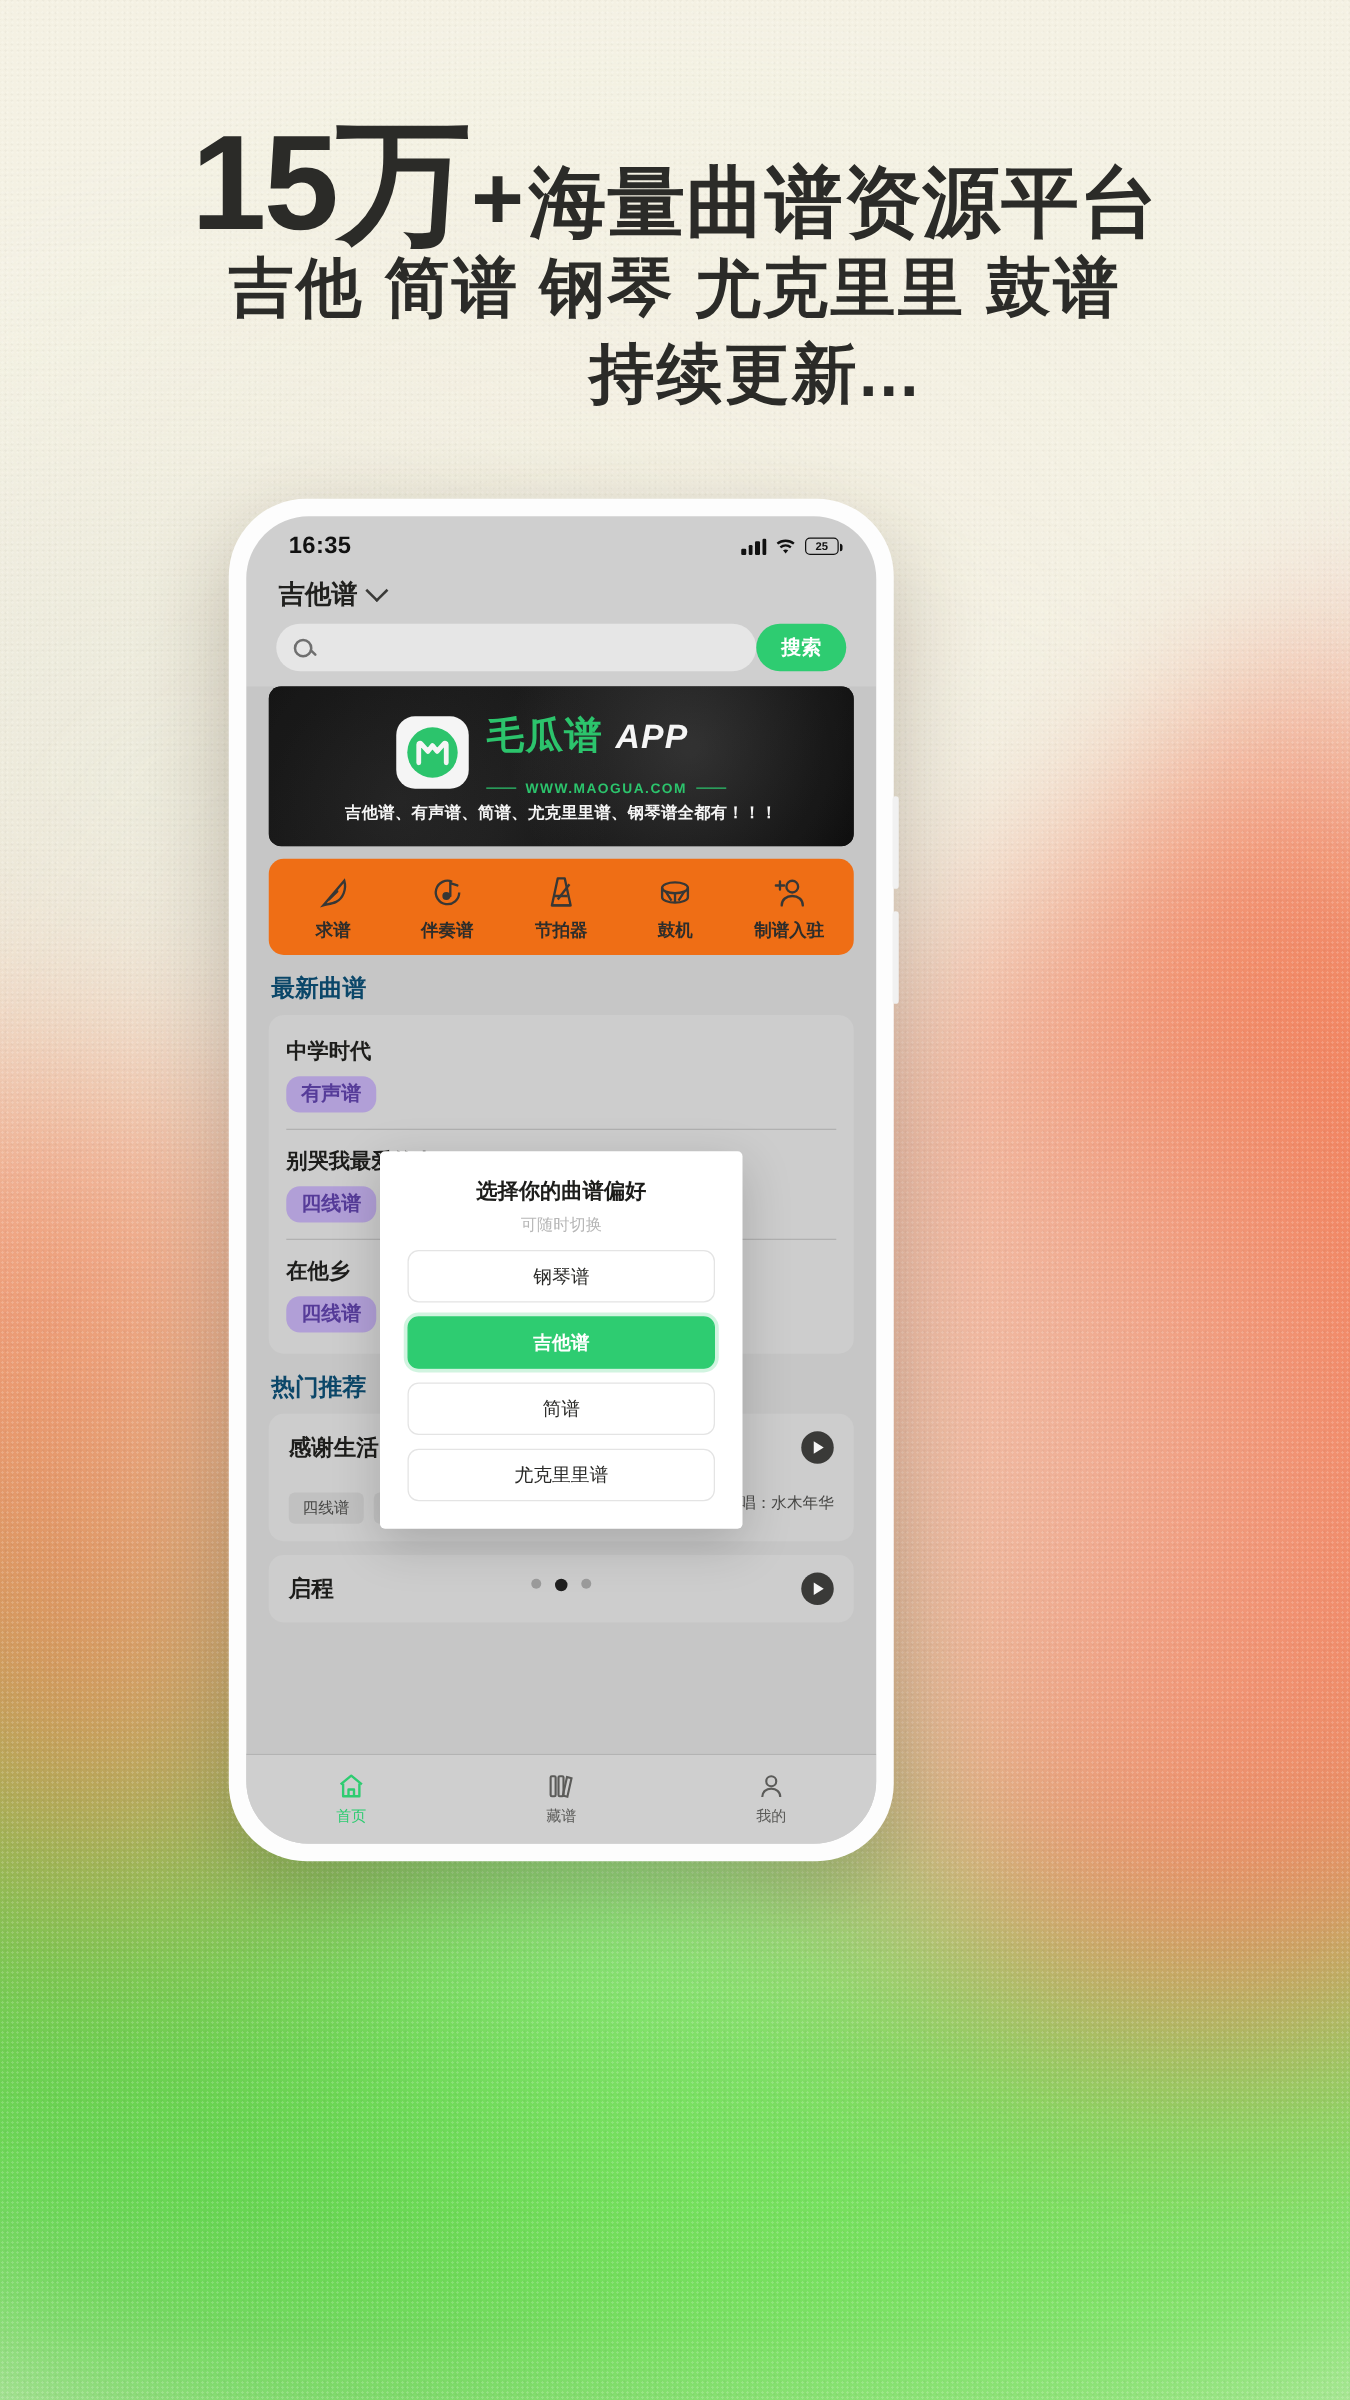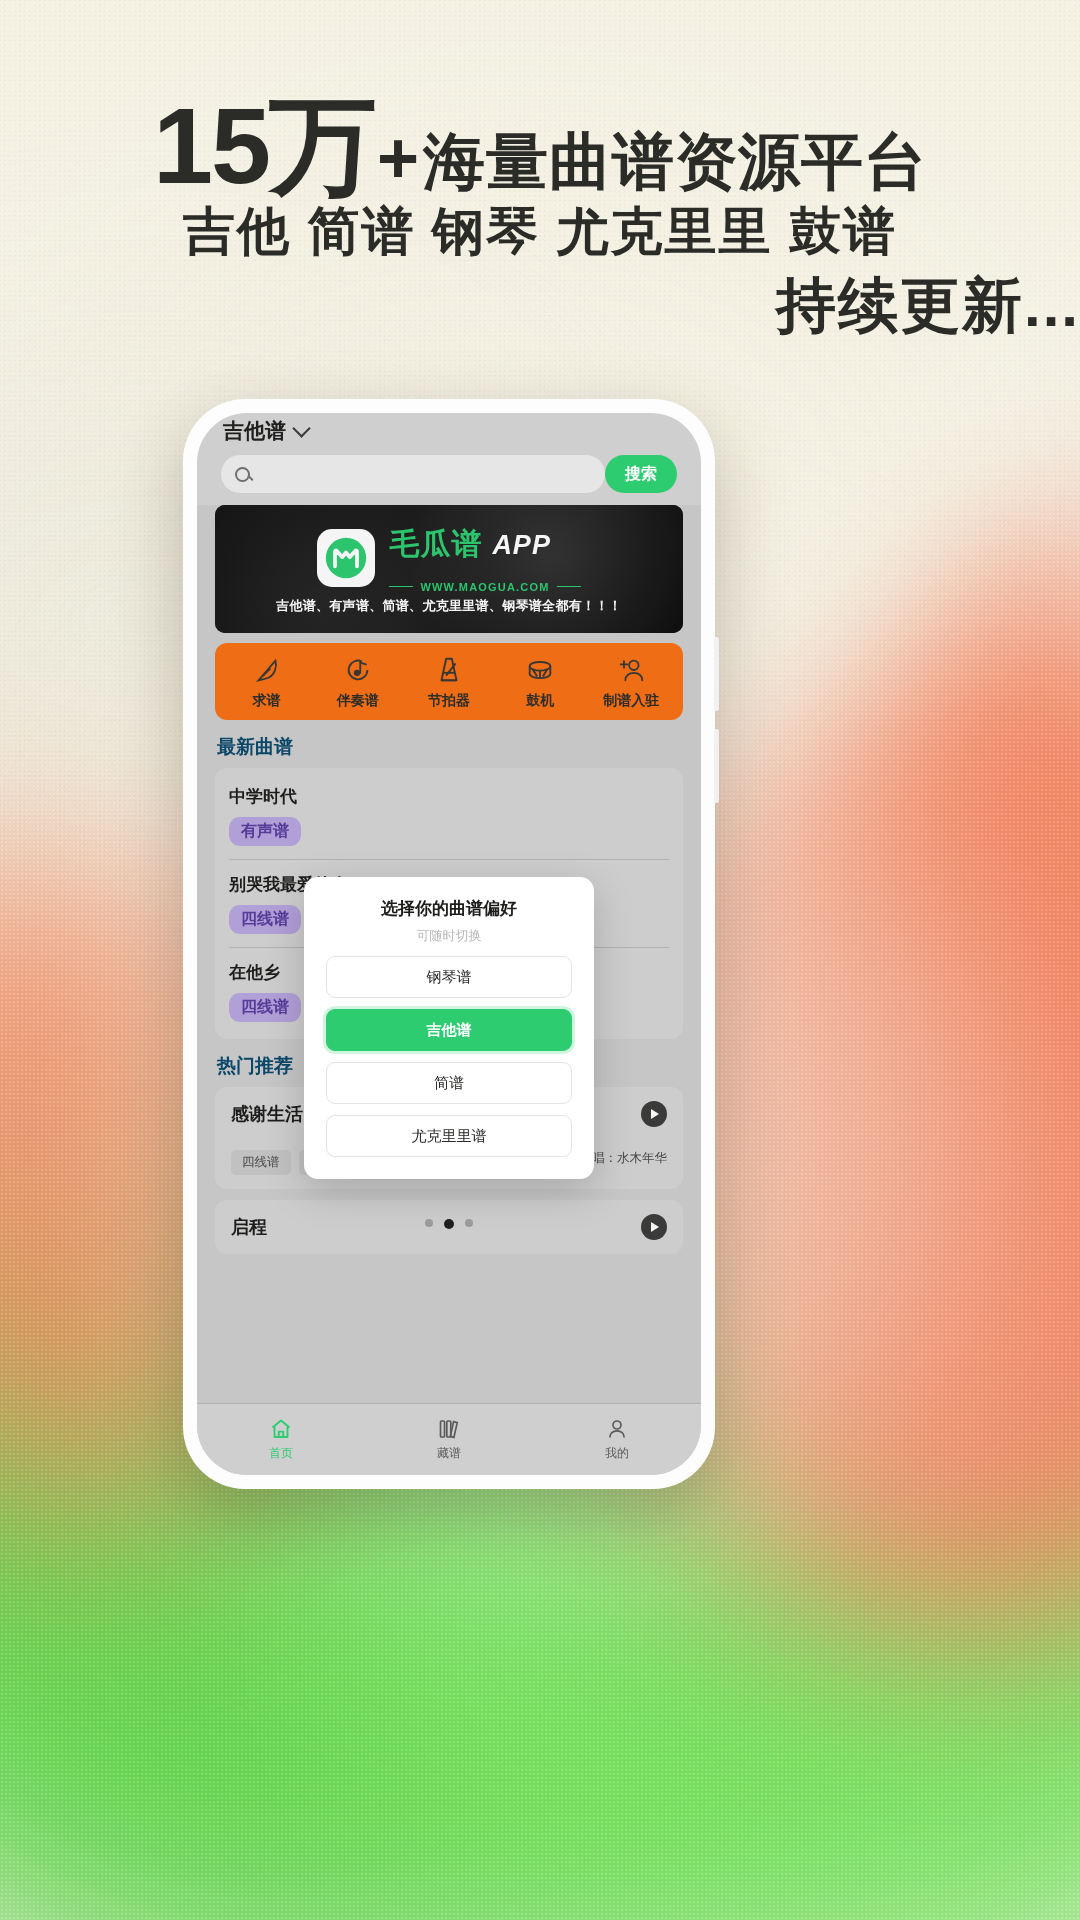--- a/index.html
+++ b/index.html
@@ -31,21 +31,21 @@
     background-position:0 0, 2px 3px;
   }
 
   
   #headline { position:absolute; left:0; top:0; width:1080px; padding:92px 0 0 0; text-align:center; }
   .hl-row1 { display:flex; align-items:baseline; justify-content:center; color:#2b2b28; white-space:nowrap; }
   .hl-num  { font-size:108px; font-weight:800; letter-spacing:-2px; line-height:1; }
   .hl-plus { font-size:72px; font-weight:700; line-height:1; margin:0 4px 0 2px; }
   .hl-sub  { font-size:62px; font-weight:800; line-height:1; letter-spacing:1px;margin-top:20px; }
   .hl-row2 { font-size:52px; font-weight:800; color:#2b2b28; letter-spacing:2px; line-height:1.22; }
-  .hl-row3 { margin-top:6px; font-size:60px; font-weight:800; color:#2b2b28; letter-spacing:2px; line-height:1.22; text-align:right; padding-left:128px;}
+  .hl-row3 { margin-top:6px; font-size:52px; font-weight:800; color:#2b2b28; letter-spacing:2px; line-height:1.22; text-align:center; padding-left:128px;}
 
   
   #phone {
     position:absolute; left:183px; top:399px; width:532px; height:1090px;
     background:#fdfdfd; border-radius:62px;
     box-shadow:0 26px 70px rgba(60,40,20,.28);
     padding:14px;
   }
   #screen {
     width:100%; height:100%; border-radius:50px; overflow:hidden;
@@ -168,21 +168,21 @@
   }
   .tab { flex:1; display:flex; flex-direction:column; align-items:center; justify-content:center; gap:4px;}
   .tab svg { width:24px; height:24px; }
   .tab span { font-size:12px; color:#5b5b59; }
   .tab.active span { color:#2ecc71; }
 
   
   #overlay { position:absolute; inset:0; background:rgba(0,0,0,.04); }
   #modal {
     position:absolute; left:50%; transform:translateX(-50%); top:372px;
-    width:290px; background:#fff; border-radius:14px;
+    width:290px; background:#fff; border-radius:4px;
     padding:20px 22px 22px; box-shadow:0 12px 40px rgba(0,0,0,.18);
     text-align:center;
   }
   #modal h3 { font-size:17px; font-weight:700; color:#1d1d1b; }
   #modal .sub { font-size:13px; color:#b7b7b7; margin-top:7px; }
   .opt {
     margin-top:11px; height:42px; border:1px solid #e4e4e4; border-radius:9px;
     display:flex; align-items:center; justify-content:center;
     font-size:15px; color:#2a2a28; background:#fff; cursor:pointer;
     font-family:inherit; width:100%;
@@ -218,20 +218,41 @@
   <div class="hl-row2">吉他  简谱  钢琴  尤克里里  鼓谱</div>
   <div class="hl-row3">持续更新...</div>
 </div>
 
 <div id="phone">
   <div class="side-btn sb1"></div>
   <div class="side-btn sb2"></div>
 
   <div id="screen">
 
+    <div id="statusbar">
+      <div class="st-time">16:35</div>
+      <div class="st-right">
+        <span class="sig">
+            <i></i>
+            <i></i>
+            <i></i>
+            <i></i>
+          </span>
+        <span class="wifi">
+          <svg viewBox="0 0 24 20" width="17" height="13">
+              <path d="M12 18.3l3.2-4c-1.8-1.5-4.6-1.5-6.4 0l3.2 4z" fill="#111"></path>
+              <path d="M4.6 9.4a12 12 0 0 1 14.8 0l-1.9 2.3a9 9 0 0 0-11 0L4.6 9.4z" fill="#111"></path>
+              <path d="M.9 4.9a17.5 17.5 0 0 1 22.2 0l-1.9 2.3a14.5 14.5 0 0 0-18.4 0L.9 4.9z" fill="#111"></path>
+            </svg>
+        </span>
+        <span class="batt">
+          <span>25</span>
+        </span>
+      </div>
+    </div>
 
     <div id="app-header">
       <span class="ah-title">吉他谱</span>
       <span class="chev"></span>
     </div>
 
     <div id="search-row">
       <div id="search-box">
         <span class="mag"></span>
         <input id="search-input" type="text" placeholder="" style="">

